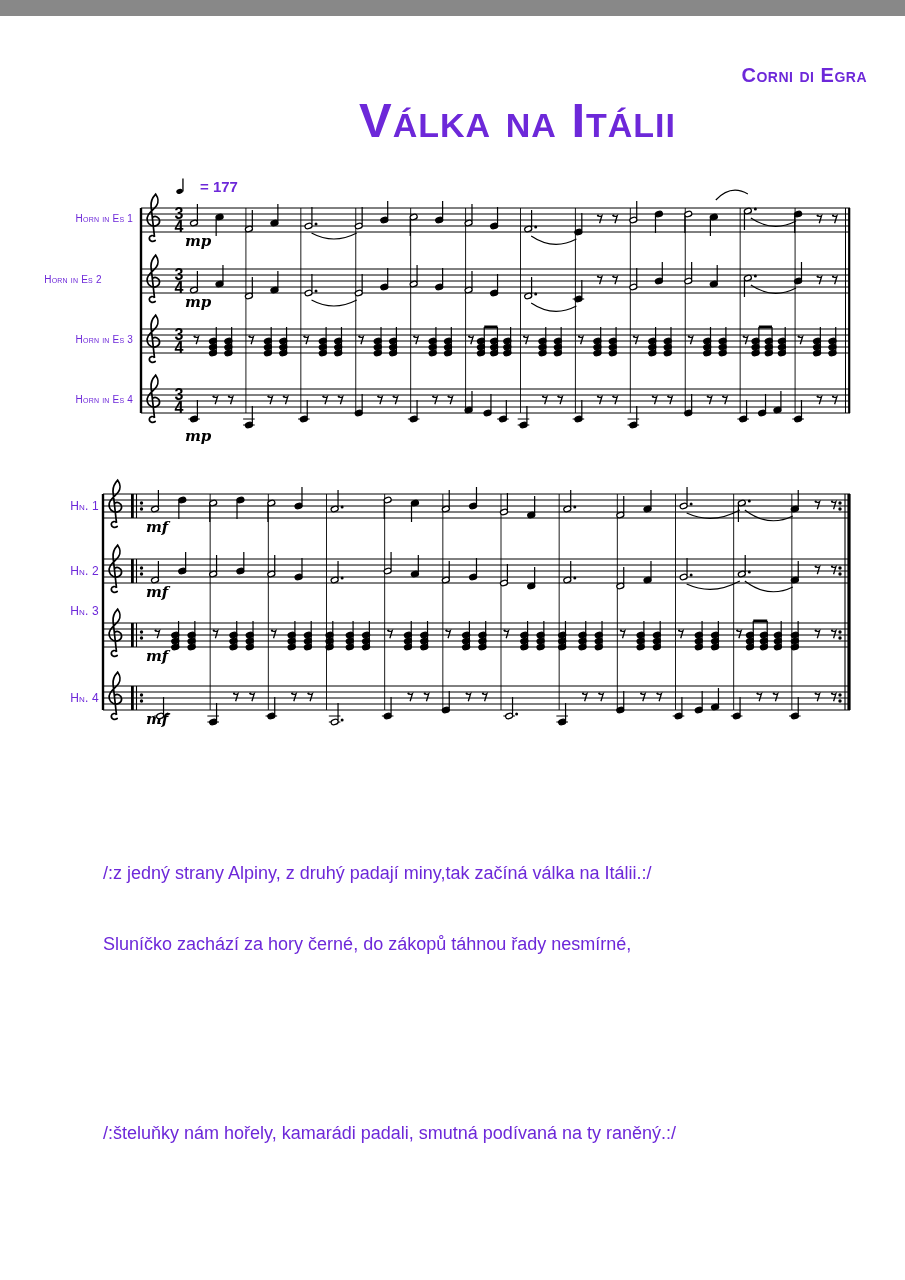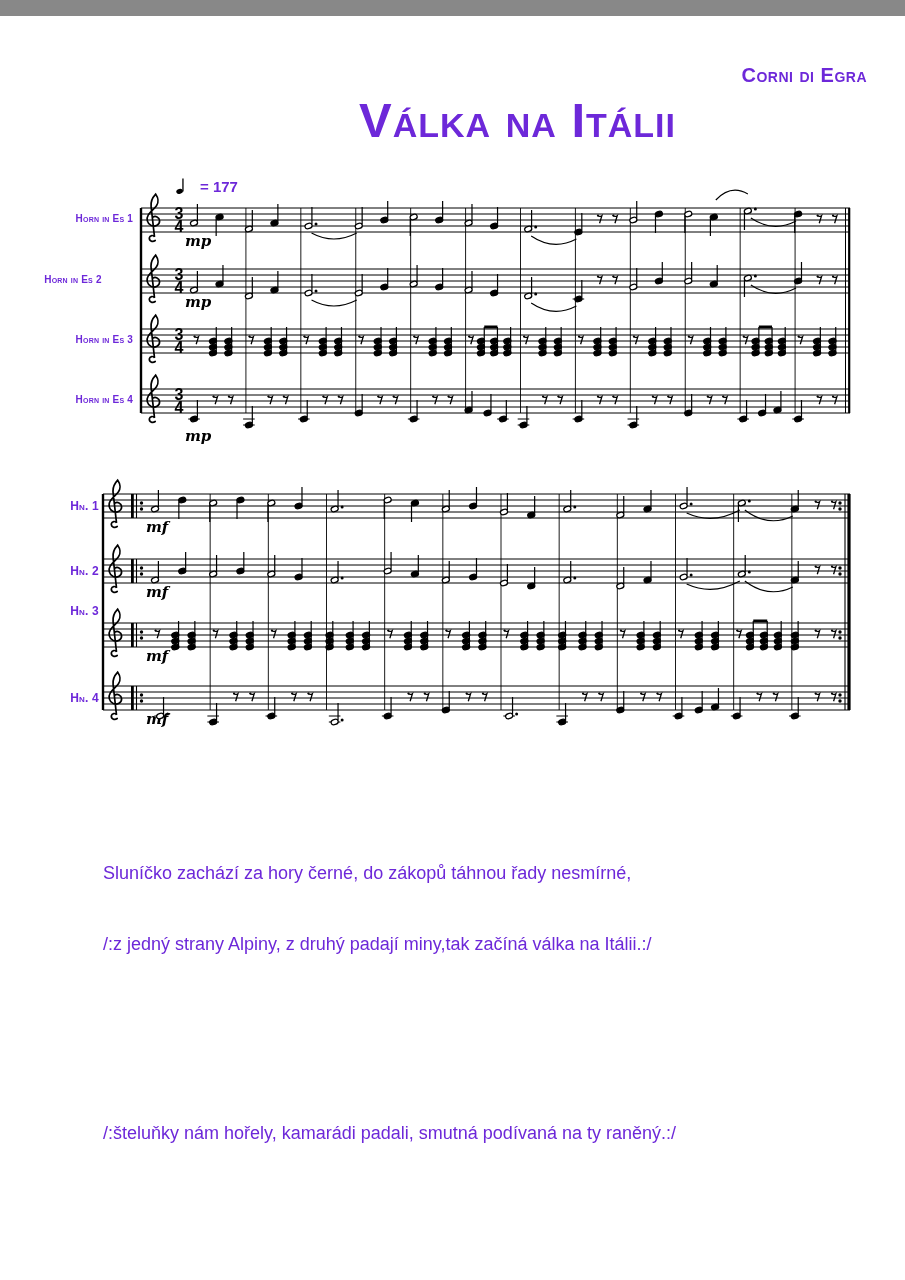--- a/index.html
+++ b/index.html
@@ -5,21 +5,21 @@
   html,body{margin:0;padding:0;background:#888;}
   .page{position:relative;width:905px;height:1280px;background:#ffffff;margin:16px auto;
         font-family:"Liberation Sans",sans-serif;color:#6d28d9;overflow:hidden;}
   .artist{position:absolute;top:48px;right:38px;font-weight:bold;font-size:20px;
           font-variant:small-caps;letter-spacing:.5px;}
   .title{position:absolute;top:76px;left:130px;right:0;margin:0;text-align:center;
          font-weight:bold;font-size:49px;font-variant:small-caps;letter-spacing:1px;}
   .tempo{position:absolute;left:176px;top:160px;display:flex;align-items:flex-end;gap:14px;
          font-weight:bold;font-size:15px;}
   .tempo svg{display:block;fill:#000;}
-  .stafflabel{position:absolute;width:120px;text-align:right;font-weight:bold;font-size:10px;
+  .stafflabel{position:absolute;width:120px;text-align:right;font-weight:normal;font-size:10px;
               font-variant:small-caps;letter-spacing:.2px;}
   .stafflabel.sys2{width:86px;font-size:12px;}
   #score-svg{position:absolute;left:0;top:0;}
   .dyn{font-family:"DejaVu Serif",serif;font-style:italic;font-weight:bold;font-size:15px;}
   .ts{font-family:"Liberation Sans",sans-serif;font-weight:bold;font-size:16px;}
   .lyrics{position:absolute;left:103px;top:752px;right:30px;font-size:18px;line-height:23.5px;
           white-space:pre-wrap;}
   .verse{margin:0 0 25px 0;}
   .footer{position:absolute;left:0;right:0;top:1198px;text-align:center;font-weight:bold;
           font-size:18px;font-variant:small-caps;letter-spacing:.5px;}
@@ -803,22 +803,22 @@
           <path d="M 815.0999999999999 677 c 1.1 1.7 3.1 1.9 4.5 0.7 l -2.3 7.6" fill="none" stroke="#000" stroke-width="1.3"></path>
           <circle cx="815.6999999999999" cy="677.6" r="1.1" fill="#000"></circle>
           <path d="M 831.3866666666665 677 c 1.1 1.7 3.1 1.9 4.5 0.7 l -2.3 7.6" fill="none" stroke="#000" stroke-width="1.3"></path>
           <circle cx="831.9866666666666" cy="677.6" r="1.1" fill="#000"></circle>
         </g>
       </g>
     </svg>
 
   <div class="lyrics">
     <div class="verse">
+      <div>/:z jedný strany Alpiny, z druhý padají miny,tak začíná válka na Itálii.:/</div>
       <div>Sluníčko zachází za hory černé, do zákopů táhnou řady nesmírné,</div>
-      <div>/:z jedný strany Alpiny, z druhý padají miny,tak začíná válka na Itálii.:/</div>
     </div>
     <div class="verse">
       <div>/:šteluňky nám hořely, kamarádi padali, smutná podívaná na ty raněný.:/</div>
     </div>
     
     
     
     
   </div>
 

